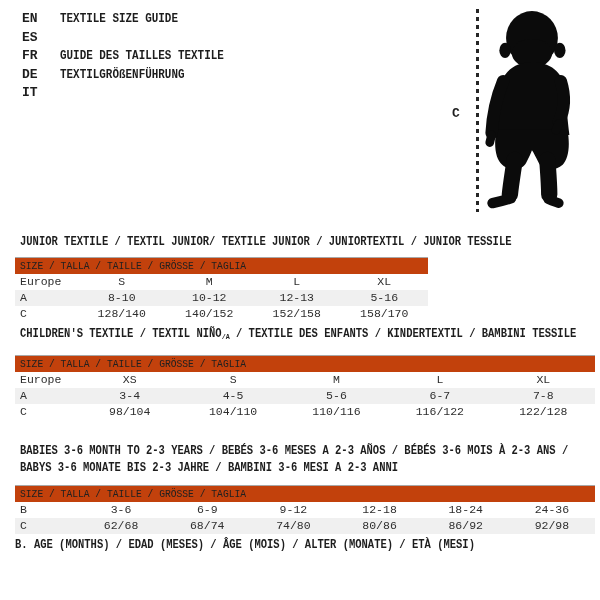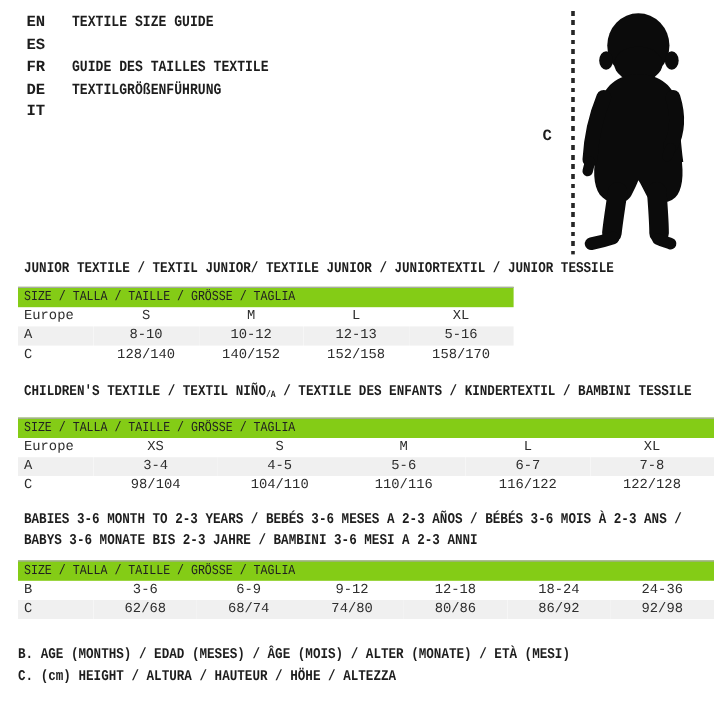--- a/index.html
+++ b/index.html
@@ -19,30 +19,30 @@
   .measure-label{position:absolute;left:452px;top:106px;font-size:13px;font-weight:700;}
   .dashed-line{
     position:absolute;left:476px;top:9px;width:3px;height:203px;
     background-image:repeating-linear-gradient(to bottom,#262626 0px,#262626 4px,transparent 4px,transparent 8px);
   }
   .baby{position:absolute;left:483px;top:6px;width:96px;height:206px;}
 
   
   .sec{position:absolute;left:15px;}
   .sec-junior{top:217px;width:413px;}
-  .sec-children{top:319px;width:580px;}
+  .sec-children{top:309px;width:580px;}
   .sec-babies{top:425px;width:580px;}
-  .sec-title{margin:0 0 0 5px;font-size:12.5px;font-weight:700;line-height:14px;color:#1d1d1d;}
+  .sec-title{margin:18px 0 0 5px;font-size:12.5px;font-weight:700;line-height:14px;color:#1d1d1d;}
   .sec-junior .sec-title{margin-bottom:8px;}
   .sec-children .sec-title{margin-bottom:11px;}
   .sec-babies .sec-title{line-height:17px;margin-bottom:8px;}
   .sub{font-size:8px;vertical-align:-2px;}
 
   .size-bar{
-    height:16px;line-height:16px;background:#84cc16;border-top:1px solid #a8a8a8;
+    height:16px;line-height:16px;background:#c2410c;border-top:1px solid #a8a8a8;
     padding-left:5px;font-size:11.5px;color:#202020;
   }
   .tbl{width:100%;border-collapse:collapse;table-layout:fixed;font-size:11.5px;color:#2e2e2e;}
   .tbl td{text-align:center;height:16px;line-height:16px;padding:0;overflow:hidden;}
   .tbl td.lbl{text-align:left;padding-left:5px;width:58px;}
   .tbl tr.shaded td{background:#f0f0f0;}
 
   
   .footnotes{position:absolute;left:15px;top:536px;font-size:12.5px;font-weight:700;}
   .footnote-line{line-height:18.5px;}
@@ -184,16 +184,15 @@
         <td>80/86</td>
         <td>86/92</td>
         <td>92/98</td>
       </tr>
     </tbody>
       </table>
   </section>
 
   <div class="footnotes">
     <div class="footnote-line"><span class="condensed">B. AGE (MONTHS) / EDAD (MESES) / ÂGE (MOIS) / ALTER (MONATE) / ETÀ (MESI)</span></div>
-    <div class="footnote-line"><span class="condensed">C. (cm) HEIGHT / ALTURA / HAUTEUR / HÖHE / ALTEZZA</span></div>
   </div>
 
 </div>
 
 </body></html>

